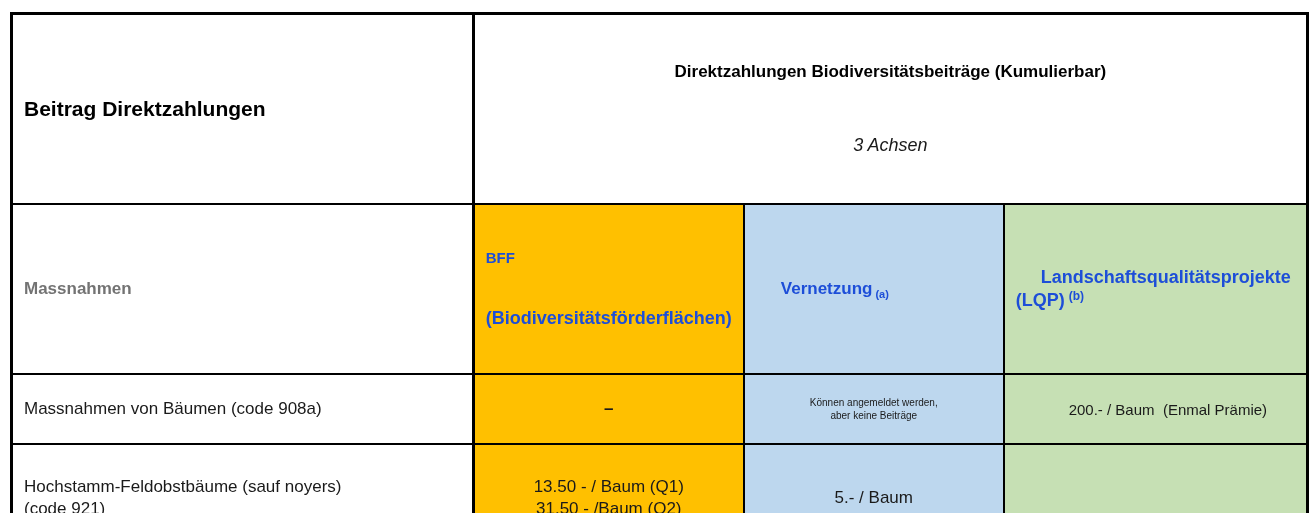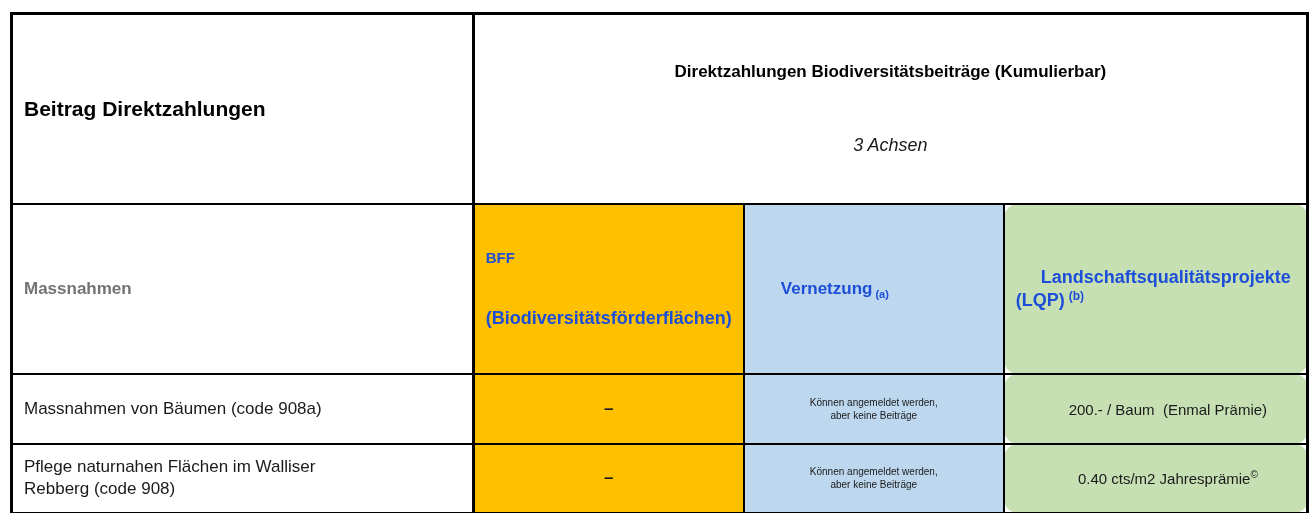--- a/index.html
+++ b/index.html
@@ -30,21 +30,21 @@
   
   .doc-table td.thick-left { border-left-width: 3px; }
 
   col.c-measure { width: 464px; }
   col.c-bff     { width: 253px; }
   col.c-vern    { width: 261px; }
   col.c-lqp     { width: 304px; }
 
   .bg-bff  { background: var(--c-bff,  #FFC000); }
   .bg-vern { background: var(--c-vern, #BDD7EE); }
-  .bg-lqp  { background: var(--c-lqp,  #C6E0B4); border-radius: 14px; }
+  .bg-lqp  { background: var(--c-lqp,  #C6E0B4); }
 
   .corner-title {
     font-size: 21px;
     font-weight: bold;
     color: #000;
     text-align: left;
   }
   .group-header { text-align: center; padding: 3px 6px; }
   .group-title  { font-size: 17px; font-weight: bold; color: #000; }
   .group-sub    { font-size: 18px; margin-top: 10px; font-style: italic; }
@@ -125,30 +125,20 @@
   <tr class="r-row0">
     <td class="measure-cell">Massnahmen von Bäumen (code 908a)</td>
     <td class="value-cell bg-bff bff-dash thick-left">–</td>
     <td class="value-cell bg-vern vern-note">Können angemeldet werden,
 aber keine Beiträge</td>
     <td class="value-cell bg-lqp lqp-sm">
       <span>200.- / Baum  (Enmal Prämie)</span><span class="sup-c"></span>
     </td>
   </tr>
 
-  <tr class="r-row1">
-    <td class="measure-cell">Pflege naturnahen Flächen im Walliser
-Rebberg (code 908)</td>
-    <td class="value-cell bg-bff bff-dash thick-left">–</td>
-    <td class="value-cell bg-vern vern-note">Können angemeldet werden,
-aber keine Beiträge</td>
-    <td class="value-cell bg-lqp lqp-sm">
-      <span>0.40 cts/m2 Jahresprämie</span><span class="sup-c">©</span>
-    </td>
-  </tr>
 
   <tr class="r-row2">
     <td class="measure-cell">Hochstamm-Feldobstbäume (sauf noyers)
 (code 921)</td>
     <td class="value-cell bg-bff bff-val thick-left">13.50 - / Baum (Q1)
 31.50 - /Baum (Q2)</td>
     <td class="value-cell bg-vern vern-val">5.- / Baum</td>
     <td class="value-cell bg-lqp lqp-sm">
       <span class="sup-c"></span>
     </td>

